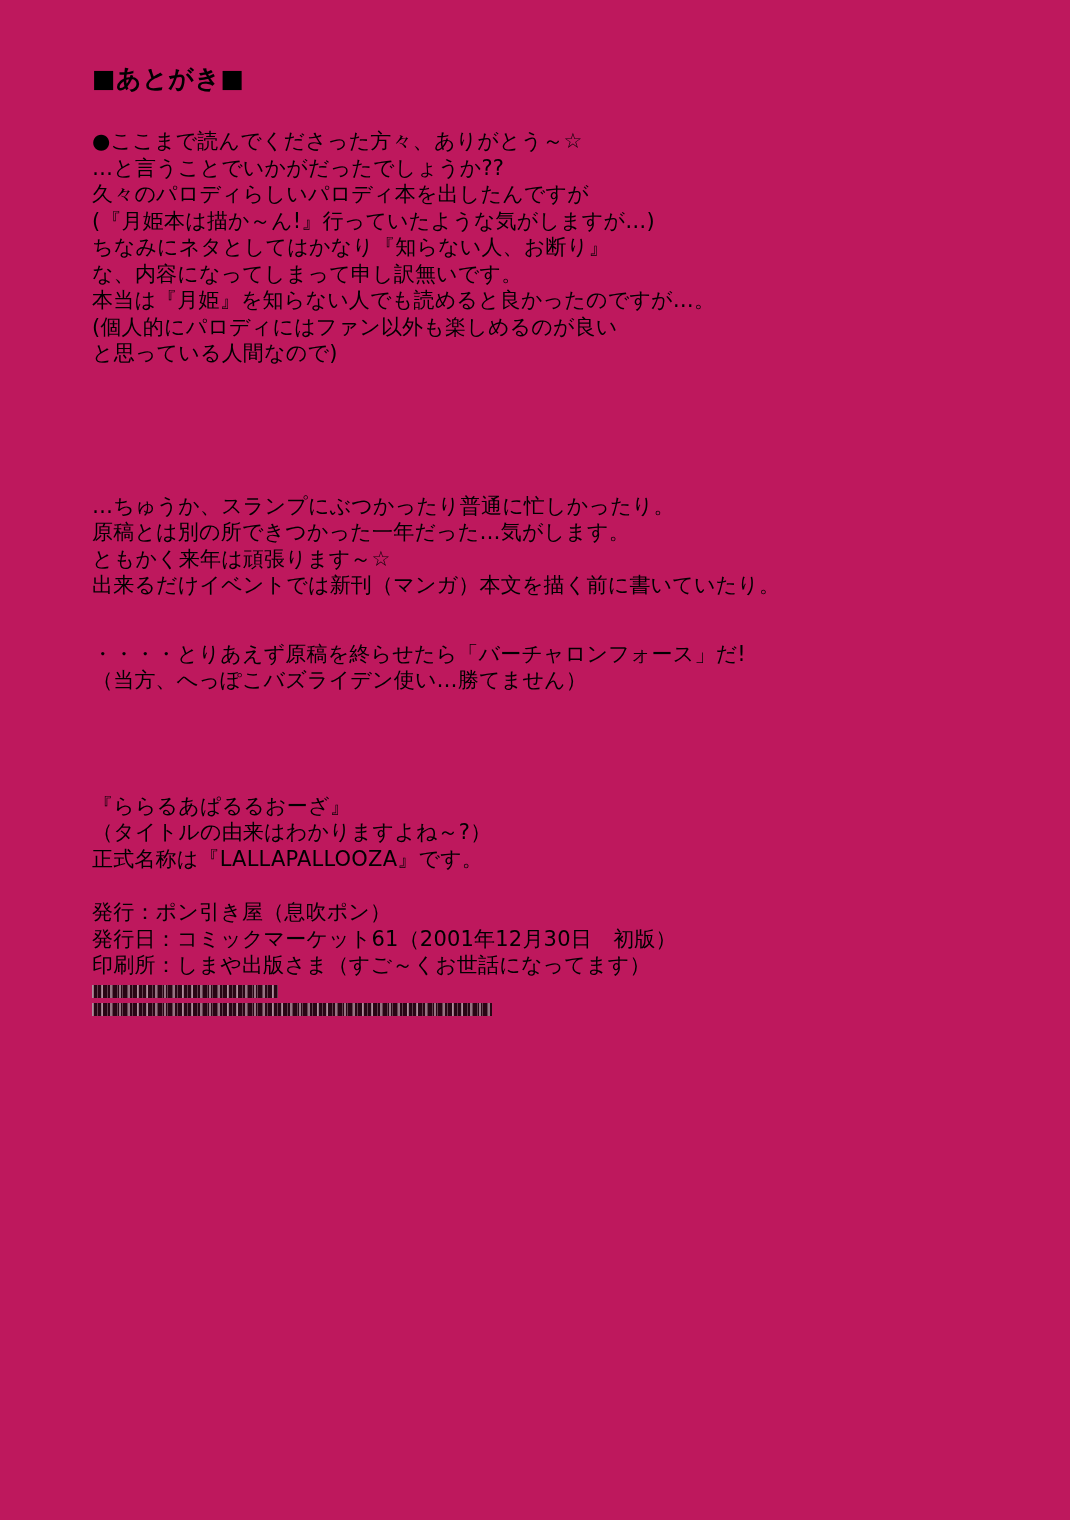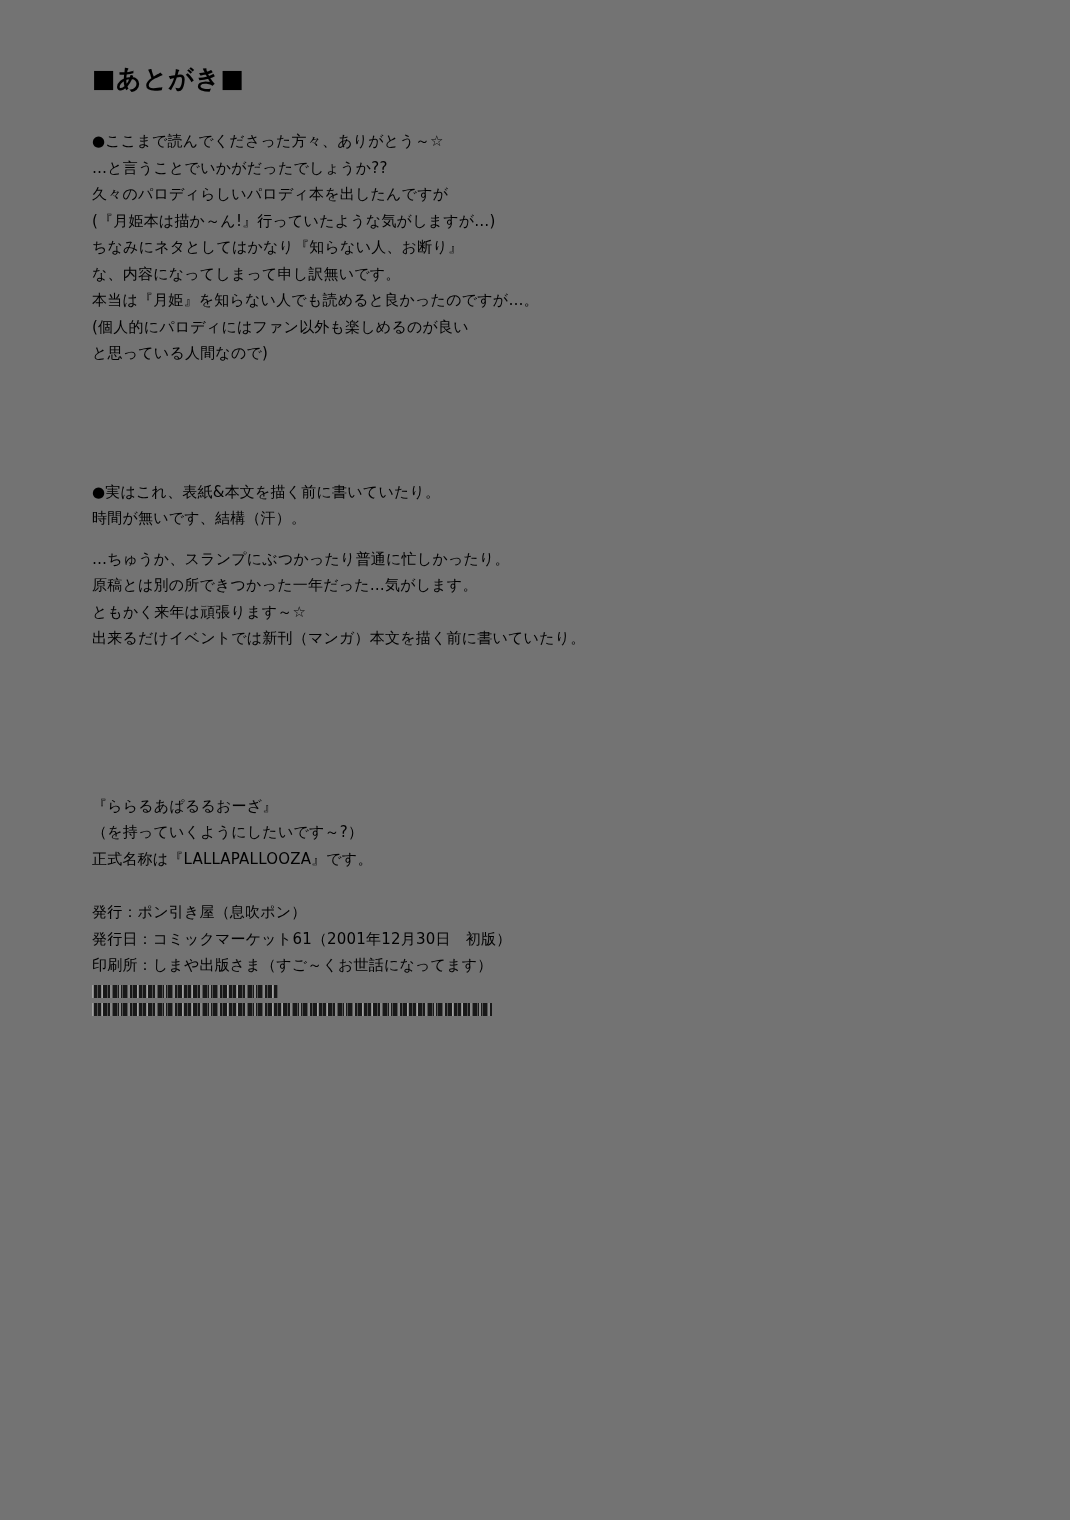--- a/index.html
+++ b/index.html
@@ -14,37 +14,37 @@
     font-family: "DejaVu Sans", "Liberation Sans", sans-serif;
     color: #000000;
     overflow: hidden;
   }
   .page {
     position: absolute;
     left: 0;
     top: 0;
     width: 1070px;
     height: 1520px;
-    background: #737373;
+    background: #be185d;
   }
   .content {
     position: absolute;
     left: 92px;
     top: 64px;
     width: 880px;
   }
   .heading {
     font-size: 25px;
     font-weight: bold;
     letter-spacing: 0.5px;
     margin: 0 0 34px 0;
     line-height: 1.2;
   }
   .block {
-    font-size: 15px;
+    font-size: 21px;
     line-height: 26.5px;
     margin: 0;
     white-space: pre-wrap;
     letter-spacing: 0.2px;
   }
   .gap-sm { height: 14px; }
   .gap-md { height: 27px; }
   .gap-lg { height: 42px; }
   .gap-xl { height: 58px; }
   .gap-xxl { height: 72px; }
@@ -95,40 +95,40 @@
 と思っている人間なので)</div>
 
     <div class="gap-md"></div>
 
 
     <div class="gap-xl"></div>
 
 
     <div class="gap-md"></div>
 
-    <div class="block">●実はこれ、表紙&amp;本文を描く前に書いていたり。
-時間が無いです、結構（汗）。</div>
 
     <div class="gap-sm"></div>
 
     <div class="block">…ちゅうか、スランプにぶつかったり普通に忙しかったり。
 原稿とは別の所できつかった一年だった…気がします。
 ともかく来年は頑張ります～☆
 出来るだけイベントでは新刊（マンガ）本文を描く前に書いていたり。</div>
 
     <div class="gap-lg"></div>
 
+    <div class="block">・・・・とりあえず原稿を終らせたら「バーチャロンフォース」だ!
+（当方、へっぽこバズライデン使い…勝てません）</div>
 
     <div class="gap-md"></div>
 
 
     <div class="gap-xxl"></div>
 
     <div class="block">『ららるあぱるるおーざ』
-（を持っていくようにしたいです～?）
+（タイトルの由来はわかりますよね～?）
 正式名称は『LALLAPALLOOZA』です。</div>
 
     <div class="gap-md"></div>
 
     <div class="block">発行：ポン引き屋（息吹ポン）
 発行日：コミックマーケット61（2001年12月30日　初版）
 印刷所：しまや出版さま（すご～くお世話になってます）</div>
 
     <div class="redacted-wrap">
       <span class="redacted r1"></span>

